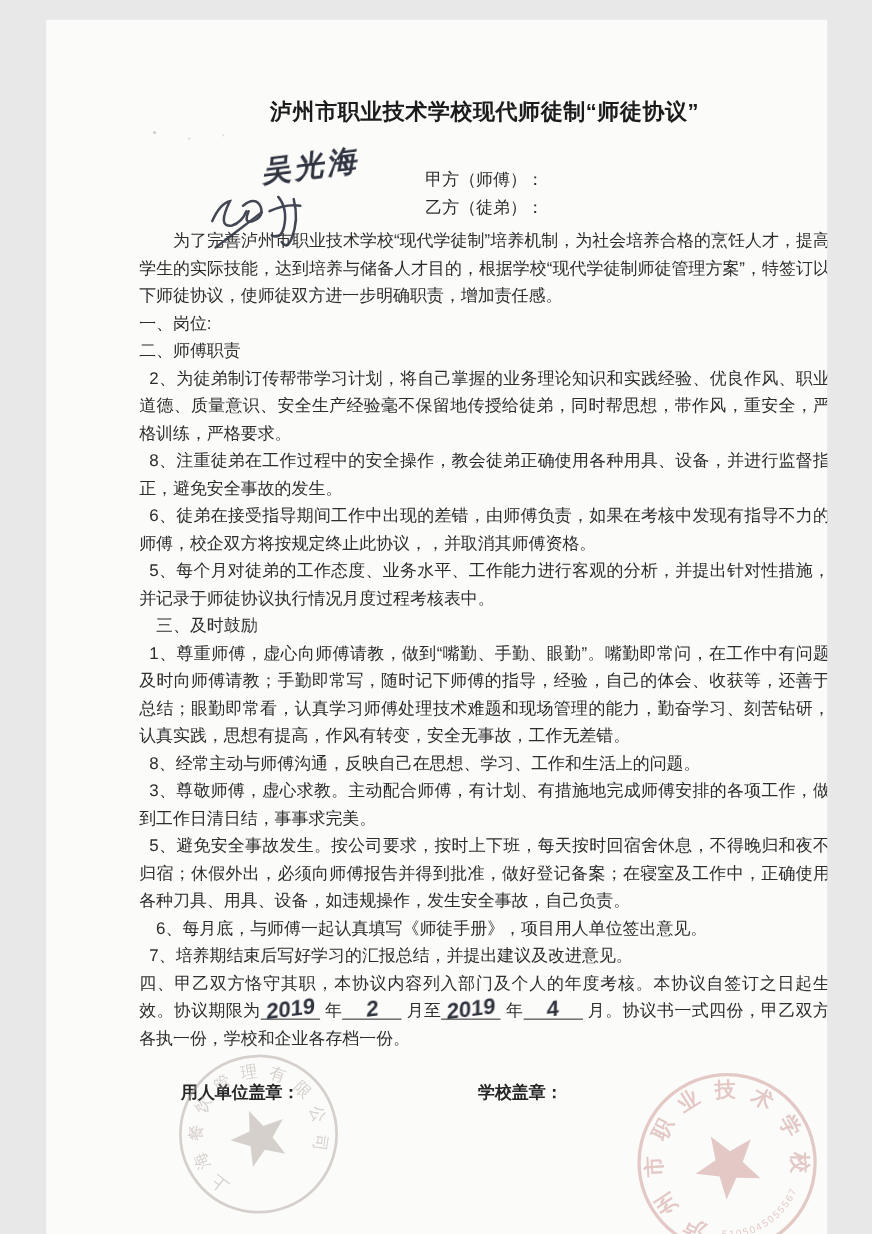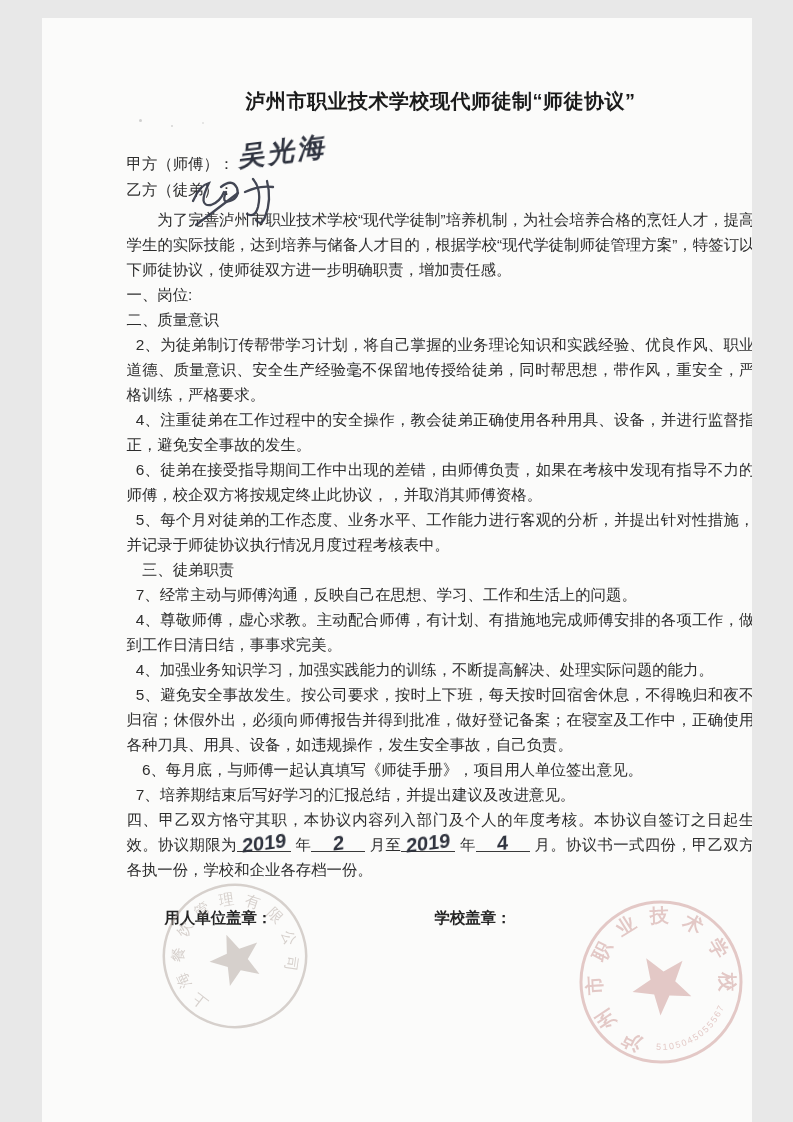--- a/index.html
+++ b/index.html
@@ -6,21 +6,21 @@
   .page{
     position:relative;width:710px;height:1122px;margin:18px auto;
     background:#fbfbfa;overflow:hidden;
     font-family:"Liberation Sans","DejaVu Sans",sans-serif;
     color:#2d2d2d;
   }
   .content{position:absolute;left:85px;top:70px;width:628px;}
   .title{margin:0 0 36px;text-align:center;font-size:20px;font-weight:700;
     letter-spacing:.5px;color:#1b1b1b;}
   .party{position:relative;margin:0 0 4px;}
-  .party p{margin:0;font-size:15.4px;line-height:26px;}
+  .party p{margin:0;font-size:15.4px;line-height:26px;text-align:center;}
   .sig-a{position:absolute;left:112px;top:-18px;font-size:27px;font-weight:600;
     color:#303440;letter-spacing:3px;transform:rotate(-7deg) skewX(-12deg);
     filter:blur(.3px);white-space:nowrap;}
   .sig-b{position:absolute;left:56px;top:14px;}
   p.body{margin:0;font-size:15.4px;line-height:25px;text-align:justify;}
   .ind2{text-indent:2em}
   .ind1{text-indent:1em}
   .ind05{text-indent:.6em}
   .intro{margin-top:4px;}
   .blank{display:inline-block;min-width:54px;height:19px;border-bottom:1.4px solid #3a3a3a;
@@ -63,32 +63,32 @@
             <path d="M70,14 q9,11 5,28 q-3,11 -11,7"></path>
             <path d="M62,27 q15,-7 28,-5"></path>
             <path d="M84,16 q5,19 -2,36 q-4,10 -9,3"></path>
           </g>
         </svg>
       </span>
     </div>
 
     <p class="body ind2 intro">为了完善泸州市职业技术学校“现代学徒制”培养机制，为社会培养合格的烹饪人才，提高学生的实际技能，达到培养与储备人才目的，根据学校“现代学徒制师徒管理方案”，特签订以下师徒协议，使师徒双方进一步明确职责，增加责任感。</p>
     <p class="body">一、岗位:</p>
-    <p class="body">二、质量意识</p>
+    <p class="body">二、师傅职责</p>
 
     <p class="body ind05">2、为徒弟制订传帮带学习计划，将自己掌握的业务理论知识和实践经验、优良作风、职业道德、质量意识、安全生产经验毫不保留地传授给徒弟，同时帮思想，带作风，重安全，严格训练，严格要求。</p>
-    <p class="body ind05">4、注重徒弟在工作过程中的安全操作，教会徒弟正确使用各种用具、设备，并进行监督指正，避免安全事故的发生。</p>
+    <p class="body ind05">8、注重徒弟在工作过程中的安全操作，教会徒弟正确使用各种用具、设备，并进行监督指正，避免安全事故的发生。</p>
     <p class="body ind05">6、徒弟在接受指导期间工作中出现的差错，由师傅负责，如果在考核中发现有指导不力的师傅，校企双方将按规定终止此协议，，并取消其师傅资格。</p>
     <p class="body ind05">5、每个月对徒弟的工作态度、业务水平、工作能力进行客观的分析，并提出针对性措施，并记录于师徒协议执行情况月度过程考核表中。</p>
 
-    <p class="body ind1">三、徒弟职责</p>
+    <p class="body ind1">三、及时鼓励</p>
 
-    <p class="body ind05">7、经常主动与师傅沟通，反映自己在思想、学习、工作和生活上的问题。</p>
-    <p class="body ind05">4、尊敬师傅，虚心求教。主动配合师傅，有计划、有措施地完成师傅安排的各项工作，做到工作日清日结，事事求完美。</p>
-    <p class="body ind05">4、加强业务知识学习，加强实践能力的训练，不断提高解决、处理实际问题的能力。</p>
+    <p class="body ind05">1、尊重师傅，虚心向师傅请教，做到“嘴勤、手勤、眼勤”。嘴勤即常问，在工作中有问题及时向师傅请教；手勤即常写，随时记下师傅的指导，经验，自己的体会、收获等，还善于总结；眼勤即常看，认真学习师傅处理技术难题和现场管理的能力，勤奋学习、刻苦钻研，认真实践，思想有提高，作风有转变，安全无事故，工作无差错。</p>
+    <p class="body ind05">8、经常主动与师傅沟通，反映自己在思想、学习、工作和生活上的问题。</p>
+    <p class="body ind05">3、尊敬师傅，虚心求教。主动配合师傅，有计划、有措施地完成师傅安排的各项工作，做到工作日清日结，事事求完美。</p>
     <p class="body ind05">5、避免安全事故发生。按公司要求，按时上下班，每天按时回宿舍休息，不得晚归和夜不归宿；休假外出，必须向师傅报告并得到批准，做好登记备案；在寝室及工作中，正确使用各种刀具、用具、设备，如违规操作，发生安全事故，自己负责。</p>
     <p class="body ind1">6、每月底，与师傅一起认真填写《师徒手册》，项目用人单位签出意见。</p>
     <p class="body ind05">7、培养期结束后写好学习的汇报总结，并提出建议及改进意见。</p>
 
     <p class="body">
       <span>四、甲乙双方恪守其职，本协议内容列入部门及个人的年度考核。本协议自签订之日起生效。协议期限为</span><span class="blank"><span class="hw">2019</span></span>
       <span>年</span><span class="blank"><span class="hw">2</span></span>
       <span>月至</span><span class="blank"><span class="hw">2019</span></span>
       <span>年</span><span class="blank"><span class="hw">4</span></span>
       <span>月。协议书一式四份，甲乙双方各执一份，学校和企业各存档一份。</span>

